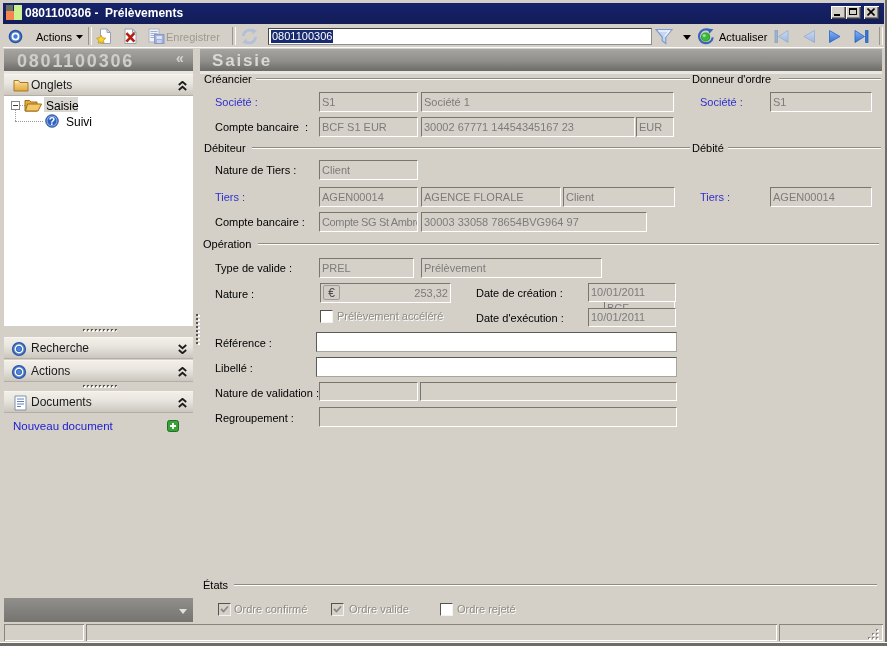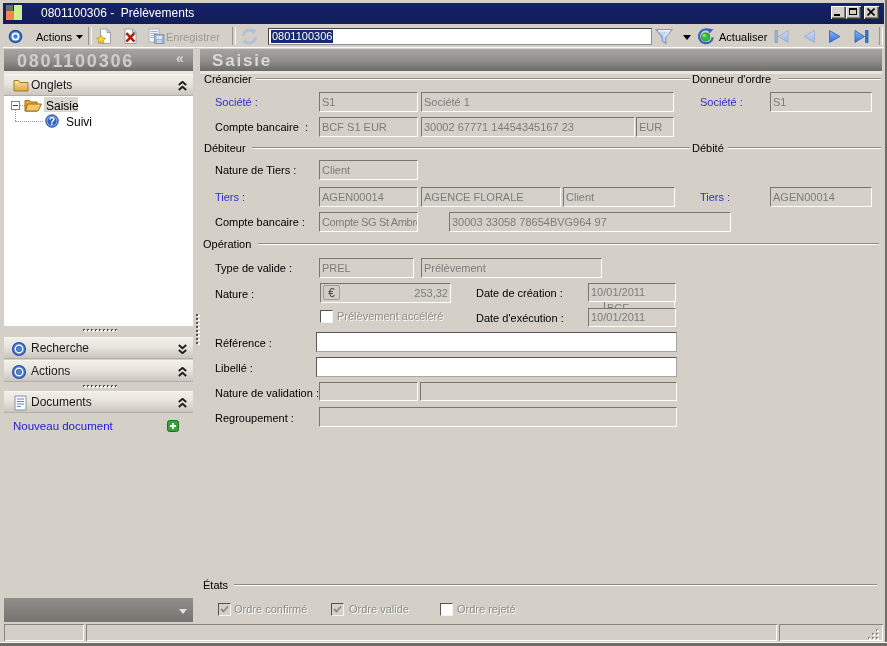--- a/index.html
+++ b/index.html
@@ -24,21 +24,21 @@
 <div class="a" style="left:0;top:0;width:887px;height:3px;background:#d4d0c8;"></div>
 <div class="a" style="left:884px;top:0;width:3px;height:646px;background:#d4d0c8;border-right:2px solid #6e6c66;box-sizing:border-box;"></div>
 <div class="a" style="left:0;top:642px;width:887px;height:4px;background:#6e6c66;border-top:1px solid #fbfaf8;box-sizing:border-box;"></div>
 
 <div class="a" style="left:3px;top:3px;width:881px;height:21px;background:linear-gradient(#16236b,#121c57);"></div>
 <svg class="a" style="left:5px;top:4px;" width="17" height="17" viewBox="0 0 17 17">
   <rect x="1" y="1" width="7" height="6" fill="#68705e"></rect>
   <rect x="1" y="7" width="8" height="9" fill="#f5854e"></rect>
   <rect x="9" y="1" width="8" height="15" fill="#cdf18e"></rect>
 </svg>
-<div class="a" style="left:25px;top:6px;font-size:12px;font-weight:normal;color:#ffffff;margin-left:16px;">0801100306 -&nbsp; Prélèvements</div>
+<div class="a" style="left:25px;top:6px;font-size:12px;font-weight:bold;color:#ffffff;">0801100306 -&nbsp; Prélèvements</div>
 
 <div class="a winbtn" style="left:831px;top:6px;width:15px;height:13px;background:#d4d0c8;box-shadow:inset 1px 1px 0 #fff,inset -1px -1px 0 #404040,inset -2px -2px 0 #808080;">
   <div class="a" style="left:3px;top:8px;width:6px;height:2px;background:#000;"></div>
 </div>
 <div class="a winbtn" style="left:846px;top:6px;width:15px;height:13px;background:#d4d0c8;box-shadow:inset 1px 1px 0 #fff,inset -1px -1px 0 #404040,inset -2px -2px 0 #808080;">
   <div class="a" style="left:3px;top:2px;width:8px;height:7px;border:1px solid #000;border-top-width:2px;box-sizing:border-box;"></div>
 </div>
 <div class="a winbtn" style="left:864px;top:6px;width:15px;height:13px;background:#d4d0c8;box-shadow:inset 1px 1px 0 #fff,inset -1px -1px 0 #404040,inset -2px -2px 0 #808080;">
   <svg class="a" style="left:3px;top:2px;" width="8" height="8" viewBox="0 0 8 8">
       <path d="M0.5 0.5 L7.5 7.5 M7.5 0.5 L0.5 7.5" stroke="#000" stroke-width="1.6"></path>
@@ -340,21 +340,21 @@
 
 <div class="lbl blu" style="left:215px;top:191px;">Tiers :</div>
 <div class="fld" style="left:319px;top:187px;width:99px;height:20px;line-height:18px;">AGEN00014</div>
 <div class="fld" style="left:421px;top:187px;width:140px;height:20px;line-height:18px;">AGENCE FLORALE</div>
 <div class="fld" style="left:563px;top:187px;width:112px;height:20px;line-height:18px;">Client</div>
 <div class="lbl blu" style="left:700px;top:191px;">Tiers :</div>
 <div class="fld" style="left:770px;top:187px;width:102px;height:20px;line-height:18px;">AGEN00014</div>
 
 <div class="lbl" style="left:215px;top:216px;">Compte bancaire :</div>
 <div class="fld" style="left:319px;top:212px;width:99px;height:20px;line-height:18px;letter-spacing:-0.35px;">Compte SG St Ambroise</div>
-<div class="fld" style="left:421px;top:212px;width:282px;height:20px;line-height:18px;margin-left:28px;">30003 33058 78654BVG964 97</div>
+<div class="fld" style="left:421px;top:212px;width:226px;height:20px;line-height:18px;">30003 33058 78654BVG964 97</div>
 
 <div class="legend" style="left:203px;top:238px;">Opération</div>
 <div class="gline" style="left:258px;top:243px;width:621px;"></div>
 
 <div class="lbl" style="left:215px;top:262px;">Type de valide :</div>
 <div class="fld" style="left:319px;top:258px;width:95px;height:20px;line-height:18px;">PREL</div>
 <div class="fld" style="left:421px;top:258px;width:181px;height:20px;line-height:18px;">Prélèvement</div>
 <div class="fld" style="left:604px;top:258px;width:71px;height:20px;line-height:18px;margin-top:40px;">BCF</div>
 
 <div class="lbl" style="left:215px;top:288px;">Nature :</div>

